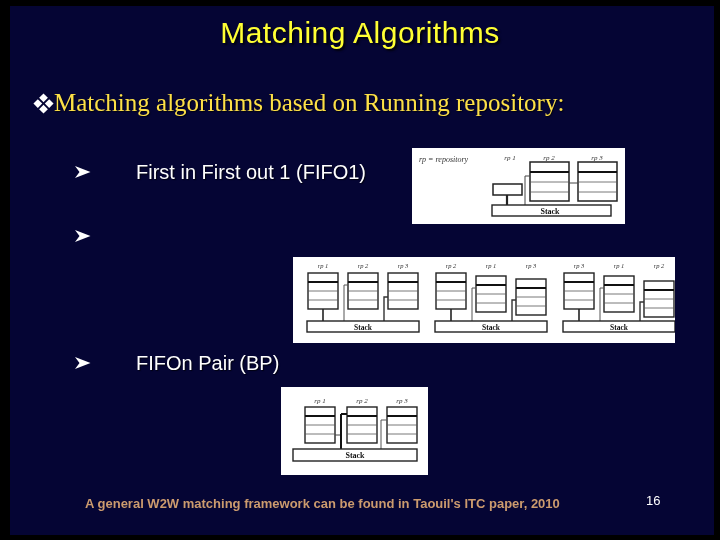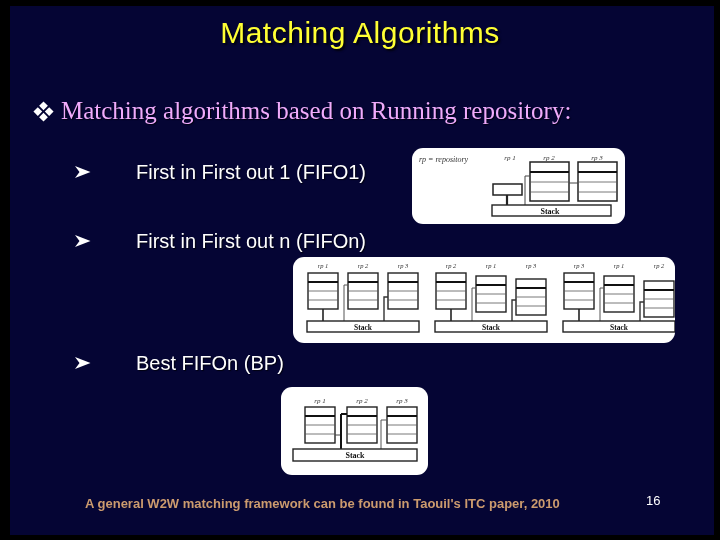--- a/index.html
+++ b/index.html
@@ -16,43 +16,43 @@
 
   .title{
     position:absolute;left:0;top:16px;width:720px;margin:0;
     text-align:center;font-size:30px;font-weight:400;
     color:#ffff33;letter-spacing:0.5px;
     text-shadow:2px 2px 2px rgba(0,0,0,0.8);
     font-family:"Liberation Sans",sans-serif;
   }
 
   .main-bullet{
-    position:absolute;left:33px;top:96px;
-    display:flex;align-items:flex-start;gap:7px;
-    color:#f0abfc;
+    position:absolute;left:33px;top:88px;
+    display:flex;align-items:flex-start;
+    color:#fde047;
   }
   .main-bullet .txt{
     font-family:"Liberation Serif",serif;
     font-size:25px;line-height:30px;
     text-shadow:1px 1px 1px rgba(0,0,0,0.7);
   }
   .diamond-icon{margin-top:5px;flex:0 0 auto;}
 
   .sub-bullet{
     position:absolute;display:flex;align-items:center;
     color:#ffffff;font-size:20px;line-height:24px;
     text-shadow:1px 1px 1px rgba(0,0,0,0.7);
     gap:11px;
   }
   .sub-bullet .arrow-icon{flex:0 0 auto;margin-right:33px;}
   .sb1{left:74px;top:160px;}
   .sb2{left:74px;top:229px;}
   .sb3{left:74px;top:351px;}
 
-  .diagram{position:absolute;background:#ffffff;border-radius:11px;}
+  .diagram{position:absolute;background:#ffffff;}
   .d1{left:412px;top:148px;width:213px;height:76px;}
   .d2{left:293px;top:257px;width:382px;height:86px;}
   .d3{left:281px;top:387px;width:147px;height:88px;}
   .diagram svg{display:block;}
 
   .dlbl{font-family:"Liberation Serif",serif;font-style:italic;fill:#333;}
   .stack-lbl{font-family:"Liberation Serif",serif;font-weight:bold;fill:#111;}
 
   .footer{
     position:absolute;left:85px;top:496px;width:560px;
@@ -107,28 +107,27 @@
     <svg class="arrow-icon" width="18" height="14" viewBox="0 0 18 14">
       <polygon fill="#fff" points="1,1 16.5,7 1,13 5.5,7"></polygon>
     </svg>
     <span>First in First out 1 (FIFO1)</span>
   </div>
 
   <div class="sub-bullet sb2">
     <svg class="arrow-icon" width="18" height="14" viewBox="0 0 18 14">
       <polygon fill="#fff" points="1,1 16.5,7 1,13 5.5,7"></polygon>
     </svg>
-    <span>First in First out n (FIFOn)</span>
   </div>
 
   <div class="sub-bullet sb3">
     <svg class="arrow-icon" width="18" height="14" viewBox="0 0 18 14">
       <polygon fill="#fff" points="1,1 16.5,7 1,13 5.5,7"></polygon>
     </svg>
-    <span>Best FIFOn (BP)</span>
+    <span>FIFOn Pair (BP)</span>
   </div>
 
   <div class="diagram d1">
     <svg width="213" height="76" viewBox="0 0 213 76">
       <text class="dlbl" x="7" y="14" font-size="8">rp = repository</text>
       <text class="dlbl" x="98" y="12" font-size="7" text-anchor="middle">rp 1</text>
       <text class="dlbl" x="137" y="12" font-size="7" text-anchor="middle">rp 2</text>
       <text class="dlbl" x="185" y="12" font-size="7" text-anchor="middle">rp 3</text>
 
       <rect x="81" y="36" width="29" height="11" fill="#fff" stroke="#222" stroke-width="1.5"></rect>

